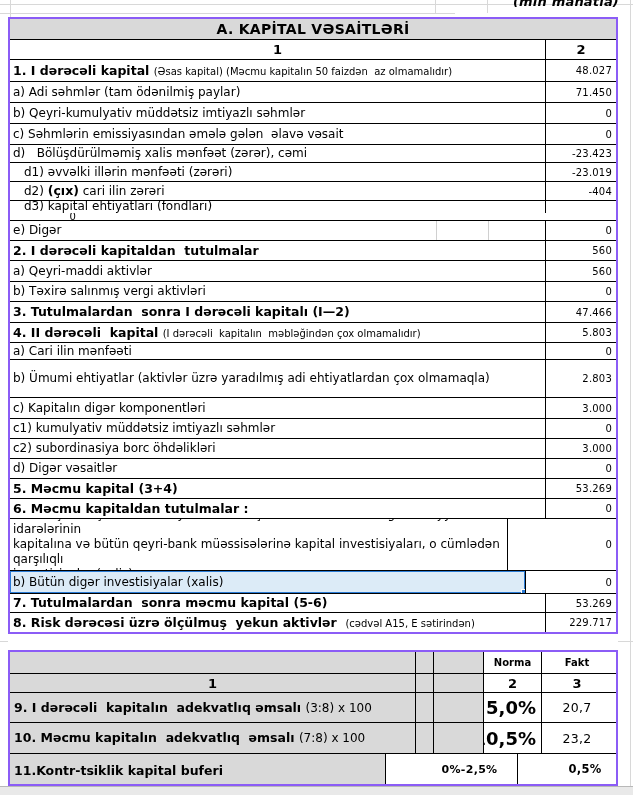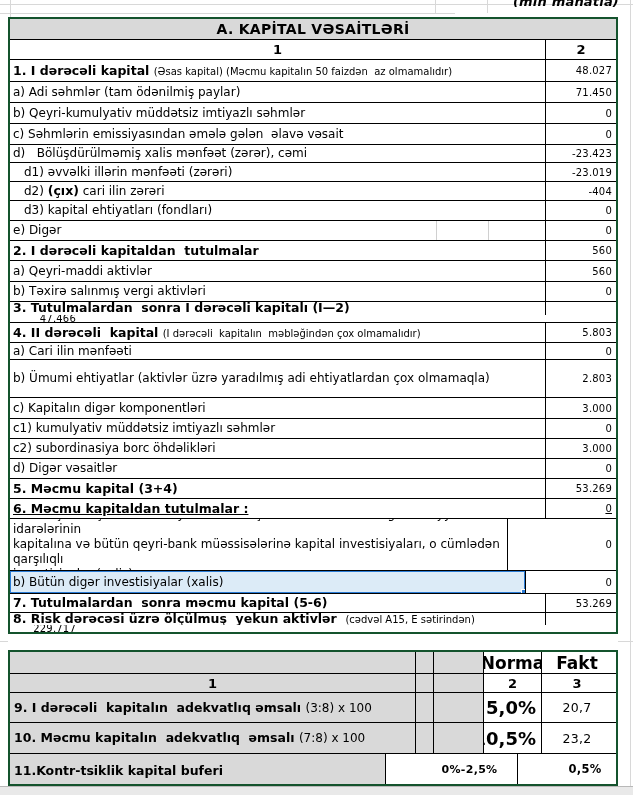--- a/index.html
+++ b/index.html
@@ -15,21 +15,21 @@
   .gl.v{width:1px;}
 
   
   .note{
     position:absolute;top:-6px;right:14px;
     font-style:italic;font-size:13px;font-weight:bold;
     letter-spacing:.2px;
   }
 
   
-  .xtable{position:absolute;left:8px;border:2px solid #14532d;background:#fff;}
+  .xtable{position:absolute;left:8px;border:2px solid #8b5cf6;background:#fff;}
   #table1{top:17px;width:606px;}
   #table2{top:650px;width:606px;}
 
   .t-row{display:flex;box-sizing:border-box;border-bottom:1px solid #000;}
   .t-row:last-child{border-bottom:none;}
   .cell{box-sizing:border-box;display:flex;align-items:center;overflow:hidden;}
   .cell.rb{border-right:1px solid #000;}
 
   
   .title-row{height:21px;background:#d9d9d9;display:flex;align-items:center;justify-content:center;
@@ -60,21 +60,21 @@
   .rowgrid{position:absolute;top:0;bottom:0;width:1px;background:#d0d0d0;}
 
   
   .g{background:#d9d9d9;}
   .lab2{width:406px;padding-left:4px;}
   .lab2 .txt{white-space:pre-wrap;line-height:15px;font-size:12px;}
   .colA{width:18px;}
   .colB{width:50px;}
   .norma{width:58px;}
   .fakt{width:70px;}
-  .hdr{justify-content:center;font-weight:bold;font-size:17px;}
+  .hdr{justify-content:center;font-weight:bold;font-size:10px;}
   .num-c{justify-content:center;font-weight:bold;font-size:13px;}
   .norma-val{justify-content:flex-end;padding-right:5px;font-weight:bold;font-size:18px;}
   .fakt-val{justify-content:center;font-size:12.5px;letter-spacing:.3px;}
   .merged-labA{width:425px;padding-left:4px;}
   .merged-normaB{width:109px;justify-content:center;font-weight:bold;font-size:11px;letter-spacing:.3px;}
   .fakt-bold{justify-content:center;font-weight:bold;font-size:11.5px;letter-spacing:.3px;}
 
   
   .bottom-strip{position:absolute;left:0;top:786px;width:633px;height:9px;
     background:#e9e9e9;border-top:1px solid #b8b8b8;}
@@ -137,21 +137,21 @@
           <span class="txt"><span class="p-n">d1) əvvəlki illərin mənfəəti (zərəri)</span></span>
         </div>
         <div class="cell value-cell">-23.019</div>
       </div>
       <div class="t-row" style="height: 19px;">
         <div class="cell label-cell rb indent">
           <span class="txt"><span class="p-n">d2) </span><span class="p-b">(çıx)</span><span class="p-n"> cari ilin zərəri</span></span>
         </div>
         <div class="cell value-cell">-404</div>
       </div>
-      <div class="t-row" style="height: 20px;">
+      <div class="t-row" style="height: 20px; flex-direction: column;">
         <div class="cell label-cell rb indent">
           <span class="txt"><span class="p-n">d3) kapital ehtiyatları (fondları)</span></span>
         </div>
         <div class="cell value-cell">0</div>
       </div>
       <div class="t-row" style="height: 20px;">
         <div class="cell label-cell rb">
           <span class="txt"><span class="p-n">e) Digər</span></span>
           <div class="rowgrid" style="left: 426px;"></div>
           <div class="rowgrid" style="left: 478px;"></div>
@@ -169,21 +169,21 @@
           <span class="txt"><span class="p-n">a) Qeyri-maddi aktivlər</span></span>
         </div>
         <div class="cell value-cell">560</div>
       </div>
       <div class="t-row" style="height: 20px;">
         <div class="cell label-cell rb">
           <span class="txt"><span class="p-n">b) Təxirə salınmış vergi aktivləri</span></span>
         </div>
         <div class="cell value-cell">0</div>
       </div>
-      <div class="t-row" style="height: 21px; flex-direction: column;">
+      <div class="t-row" style="height: 21px;">
         <div class="cell label-cell rb">
           <span class="txt"><span class="p-b">3. Tutulmalardan  sonra I dərəcəli kapitalı (I—2)</span></span>
         </div>
         <div class="cell value-cell">47.466</div>
       </div>
       <div class="t-row" style="height: 20px;">
         <div class="cell label-cell rb">
           <span class="txt"><span class="p-b">4. II dərəcəli  kapital </span><span class="p-sm">(I dərəcəli  kapitalın  məbləğindən çox olmamalıdır)</span></span>
         </div>
         <div class="cell value-cell">5.803</div>
@@ -223,21 +223,21 @@
           <span class="txt"><span class="p-n">d) Digər vəsaitlər</span></span>
         </div>
         <div class="cell value-cell">0</div>
       </div>
       <div class="t-row" style="height: 20px;">
         <div class="cell label-cell rb">
           <span class="txt"><span class="p-b">5. Məcmu kapital (3+4)</span></span>
         </div>
         <div class="cell value-cell">53.269</div>
       </div>
-      <div class="t-row" style="height: 20px; text-decoration: underline;">
+      <div class="t-row" style="height: 20px;">
         <div class="cell label-cell rb">
           <span class="txt"><span class="p-b">6. Məcmu kapitaldan tutulmalar :</span></span>
         </div>
         <div class="cell value-cell">0</div>
       </div>
       <div class="t-row" style="height: 52px; gap: 43px;">
         <div class="cell label-cell rb">
           <span class="txt"><span class="p-n">a) Birləşməmiş (konsolidasiya olunmamış) törəmə banka və digər maliyyə idarələrinin
 kapitalına və bütün qeyri-bank müəssisələrinə kapital investisiyaları, o cümlədən qarşılıqlı
 investisiyalar (xalis)</span></span>
@@ -251,21 +251,21 @@
           <div class="sel-handle"></div>
         </div>
         <div class="cell value-cell">0</div>
       </div>
       <div class="t-row" style="height: 19px;">
         <div class="cell label-cell rb">
           <span class="txt"><span class="p-b">7. Tutulmalardan  sonra məcmu kapital (5-6)</span></span>
         </div>
         <div class="cell value-cell">53.269</div>
       </div>
-      <div class="t-row" style="height: 19px; flex-direction: column;">
+      <div class="t-row" style="height: 19px;">
         <div class="cell label-cell rb">
           <span class="txt"><span class="p-b">8. Risk dərəcəsi üzrə ölçülmuş  yekun aktivlər  </span><span class="p-sm">(cədvəl A15, E sətirindən)</span></span>
         </div>
         <div class="cell value-cell">229.717</div>
       </div>
     </div>
 </div>
 
 <div class="xtable" id="table2">
   <div class="t-row" style="height:22px">

